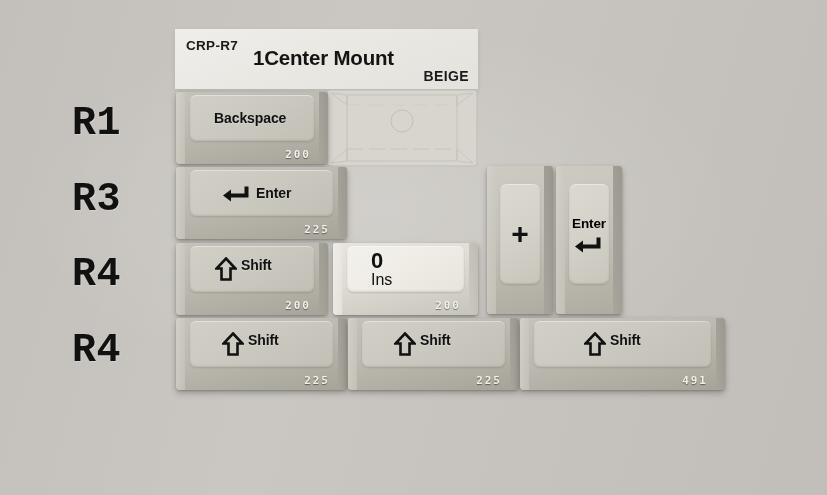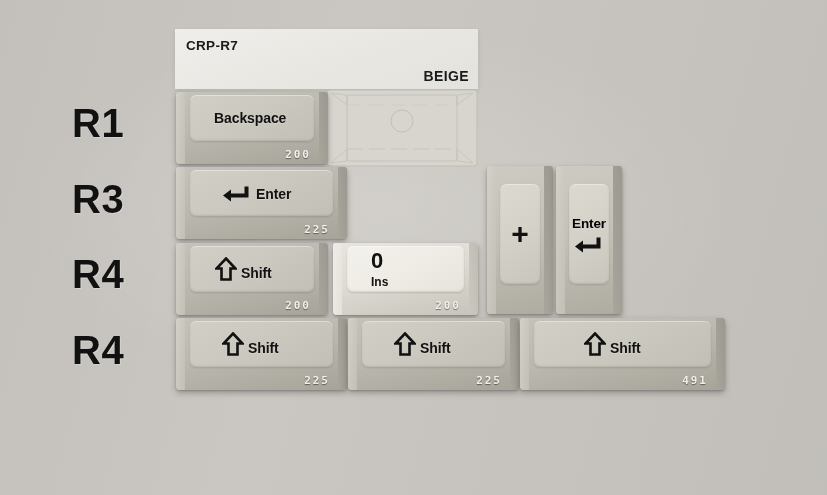--- a/index.html
+++ b/index.html
@@ -66,20 +66,21 @@
   }
 
   
   .row-label {
     position: absolute;
     font-size: 40px;
     font-weight: bold;
     letter-spacing: 0.5px;
     color: #111;
     text-shadow: 1px 1px 0 rgba(255,255,255,0.25);
+    font-family: Liberation Mono, monospace;
   }
 
   
   .keycap {
     position: absolute;
   }
   
   .keycap .skirt {
     position: absolute;
     inset: 0;
@@ -135,21 +136,21 @@
     background: linear-gradient(85deg, #cbc8c0 0%, #bfbcb4 100%);
   }
   .keycap.light .top {
     background: linear-gradient(150deg, #f3f1eb 0%, #eeece5 50%, #e6e4dc 100%);
   }
 
   
   .legend {
     position: absolute;
     display: flex;
-    align-items: flex-end;
+    align-items: flex-start;
     gap: 4px;
     color: #111;
     font-size: 14px;
     font-weight: bold;
     white-space: nowrap;
     text-shadow: 0 1px 0 rgba(255,255,255,0.22);
   }
   .legend-text { font-size: 14px; font-weight: bold; letter-spacing: -0.1px; }
 
   
@@ -195,20 +196,21 @@
   
   .glyph { display: inline-block; line-height: 0; }
 </style>
 </head>
 <body>
 
 <div id="backdrop-light"></div>
 
 <div id="header-panel">
   <div id="header-code">CRP-R7</div>
+  <div id="header-title">1Center Mount</div>
   <div id="header-variant">BEIGE</div>
 </div>
 
 <div class="row-label" style="left:72px; top:101px;">R1</div>
 <div class="row-label" style="left:72px; top:177px;text-align:right;">R3</div>
 <div class="row-label" style="left:72px; top:252px;">R4</div>
 <div class="row-label" style="left:72px; top:328px;">R4</div>
 
 <div id="ghost-keycap">
   <svg width="152" height="78" viewBox="0 0 152 78">
@@ -262,21 +264,21 @@
     </div>
   </div>
   <div class="size-code">200</div>
 </div>
 
 <div class="keycap light" style="left:333px; top:243px; width:145px; height:72px;">
   <div class="skirt"></div>
   <div class="top">
     <div style="position:absolute; left:24px; top:4px; bottom:4px; display:flex; flex-direction:column; justify-content:space-between;">
       <span style="font-size:22px; font-weight:bold; color:#111; line-height:1;">0</span>
-      <span style="font-size:12px; font-weight:bold; color:#111; line-height:1;">Ins</span>
+      <span style="font-size:16px; font-weight:normal; color:#111; line-height:1;">Ins</span>
     </div>
   </div>
   <div class="size-code">200</div>
 </div>
 
 <div class="keycap tall" style="left:487px; top:166px; width:66px; height:148px;">
   <div class="skirt"></div>
   <div class="top">
     <span style="font-size:30px; font-weight:bold; color:#111; line-height:1;">+</span>
   </div>

